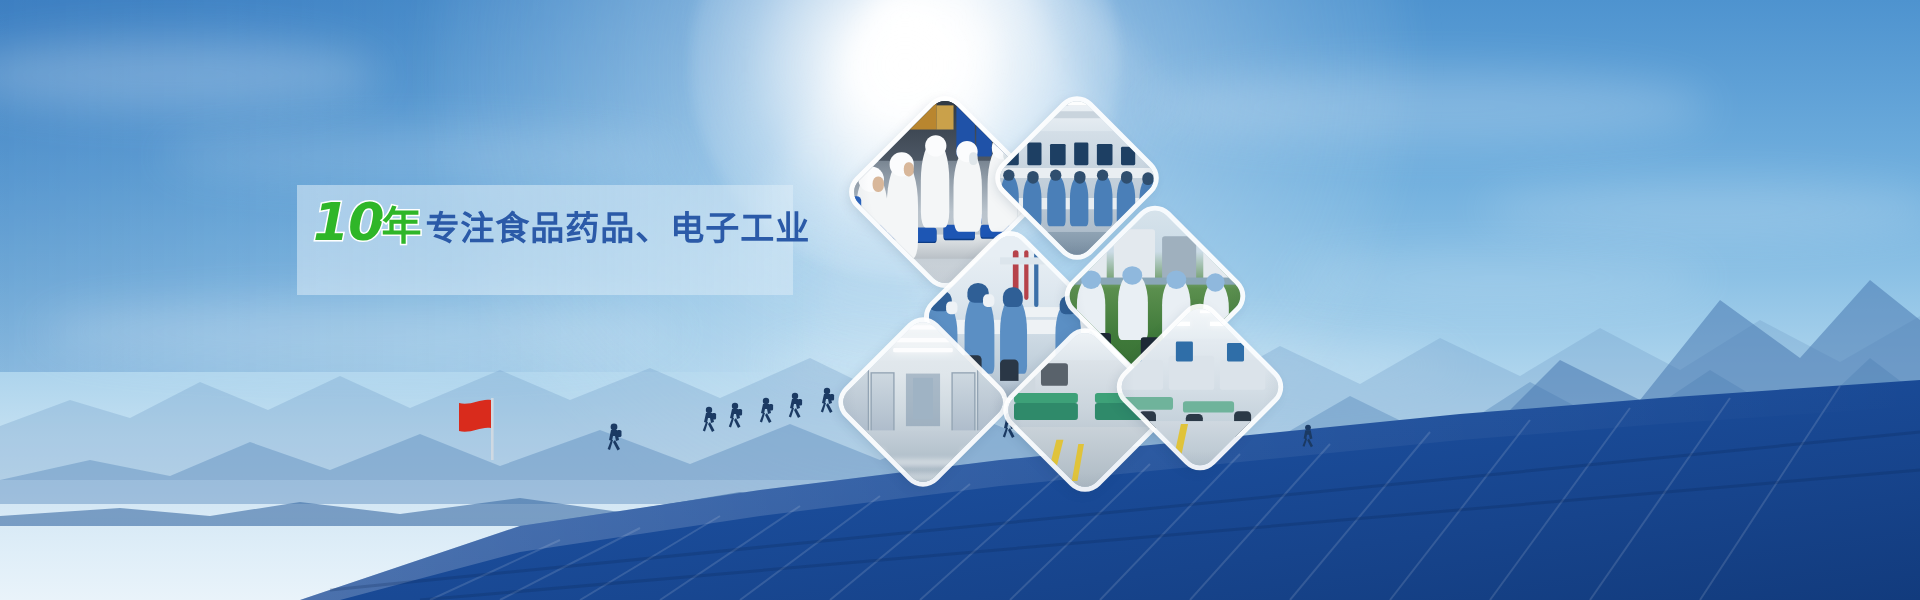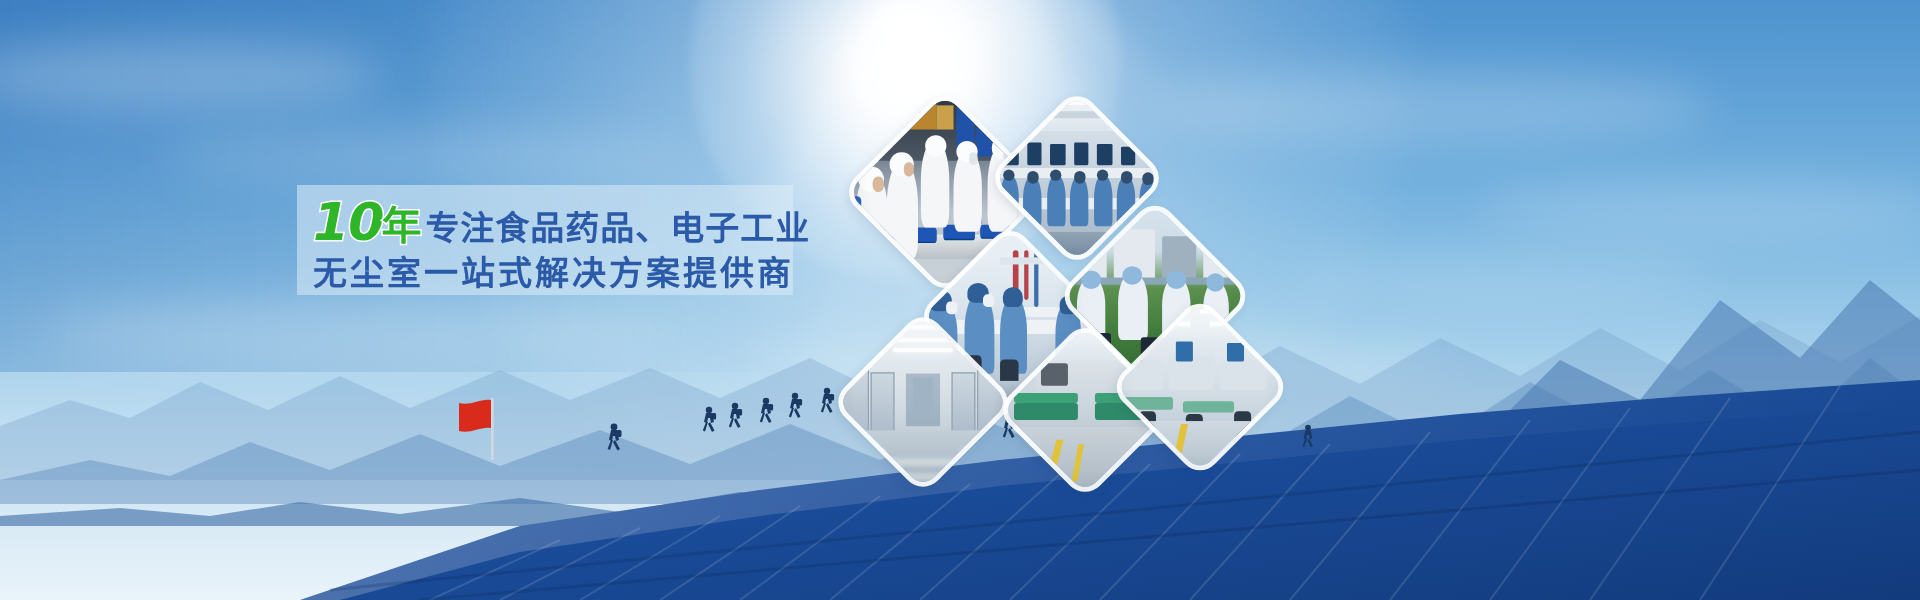--- a/index.html
+++ b/index.html
@@ -513,21 +513,20 @@
   </div>
 
   <div class="text-panel"></div>
 
   <div class="headline">
     <div class="line1">
       <span class="years">10</span>
       <span class="years-unit">年</span>
       <span class="l1-rest">专注食品药品、电子工业</span>
     </div>
-    <div class="line2">无尘室一站式解决方案提供商</div>
   </div>
 
   <div class="collage">
 
     <div class="dia" style="left:36px; top:28px; width:138px; height:138px;">
       <div class="inner">
         <div class="ph sceneA">
           <div class="wall"></div>
           <div class="crate" style="left:56%; top:6%; width:9%; height:26%;"></div>
           <div class="crate" style="left:66%; top:8%; width:8%; height:24%;"></div>

